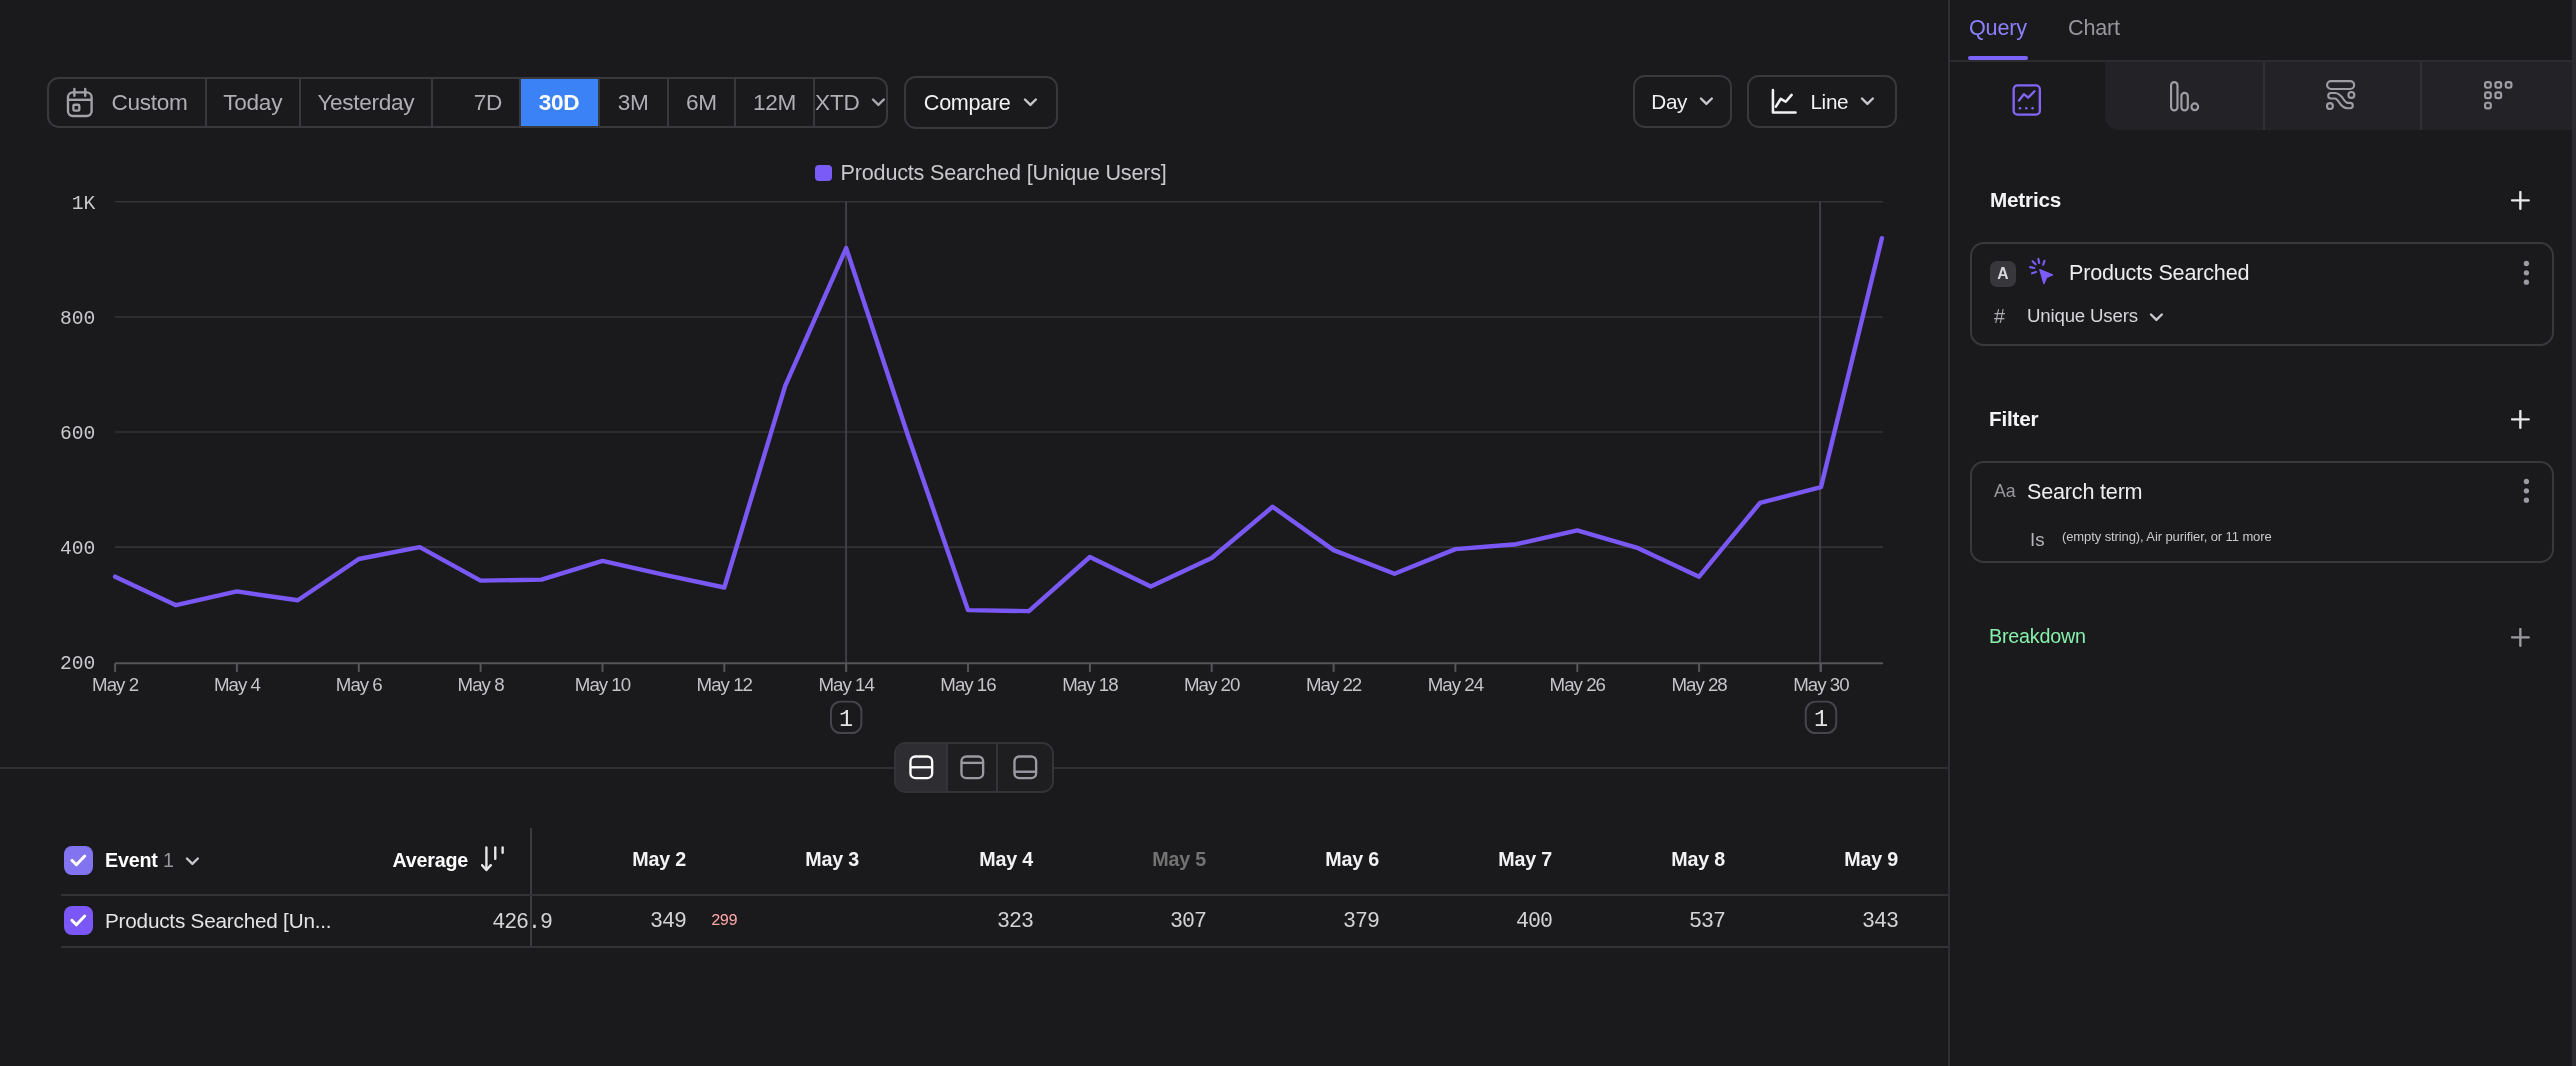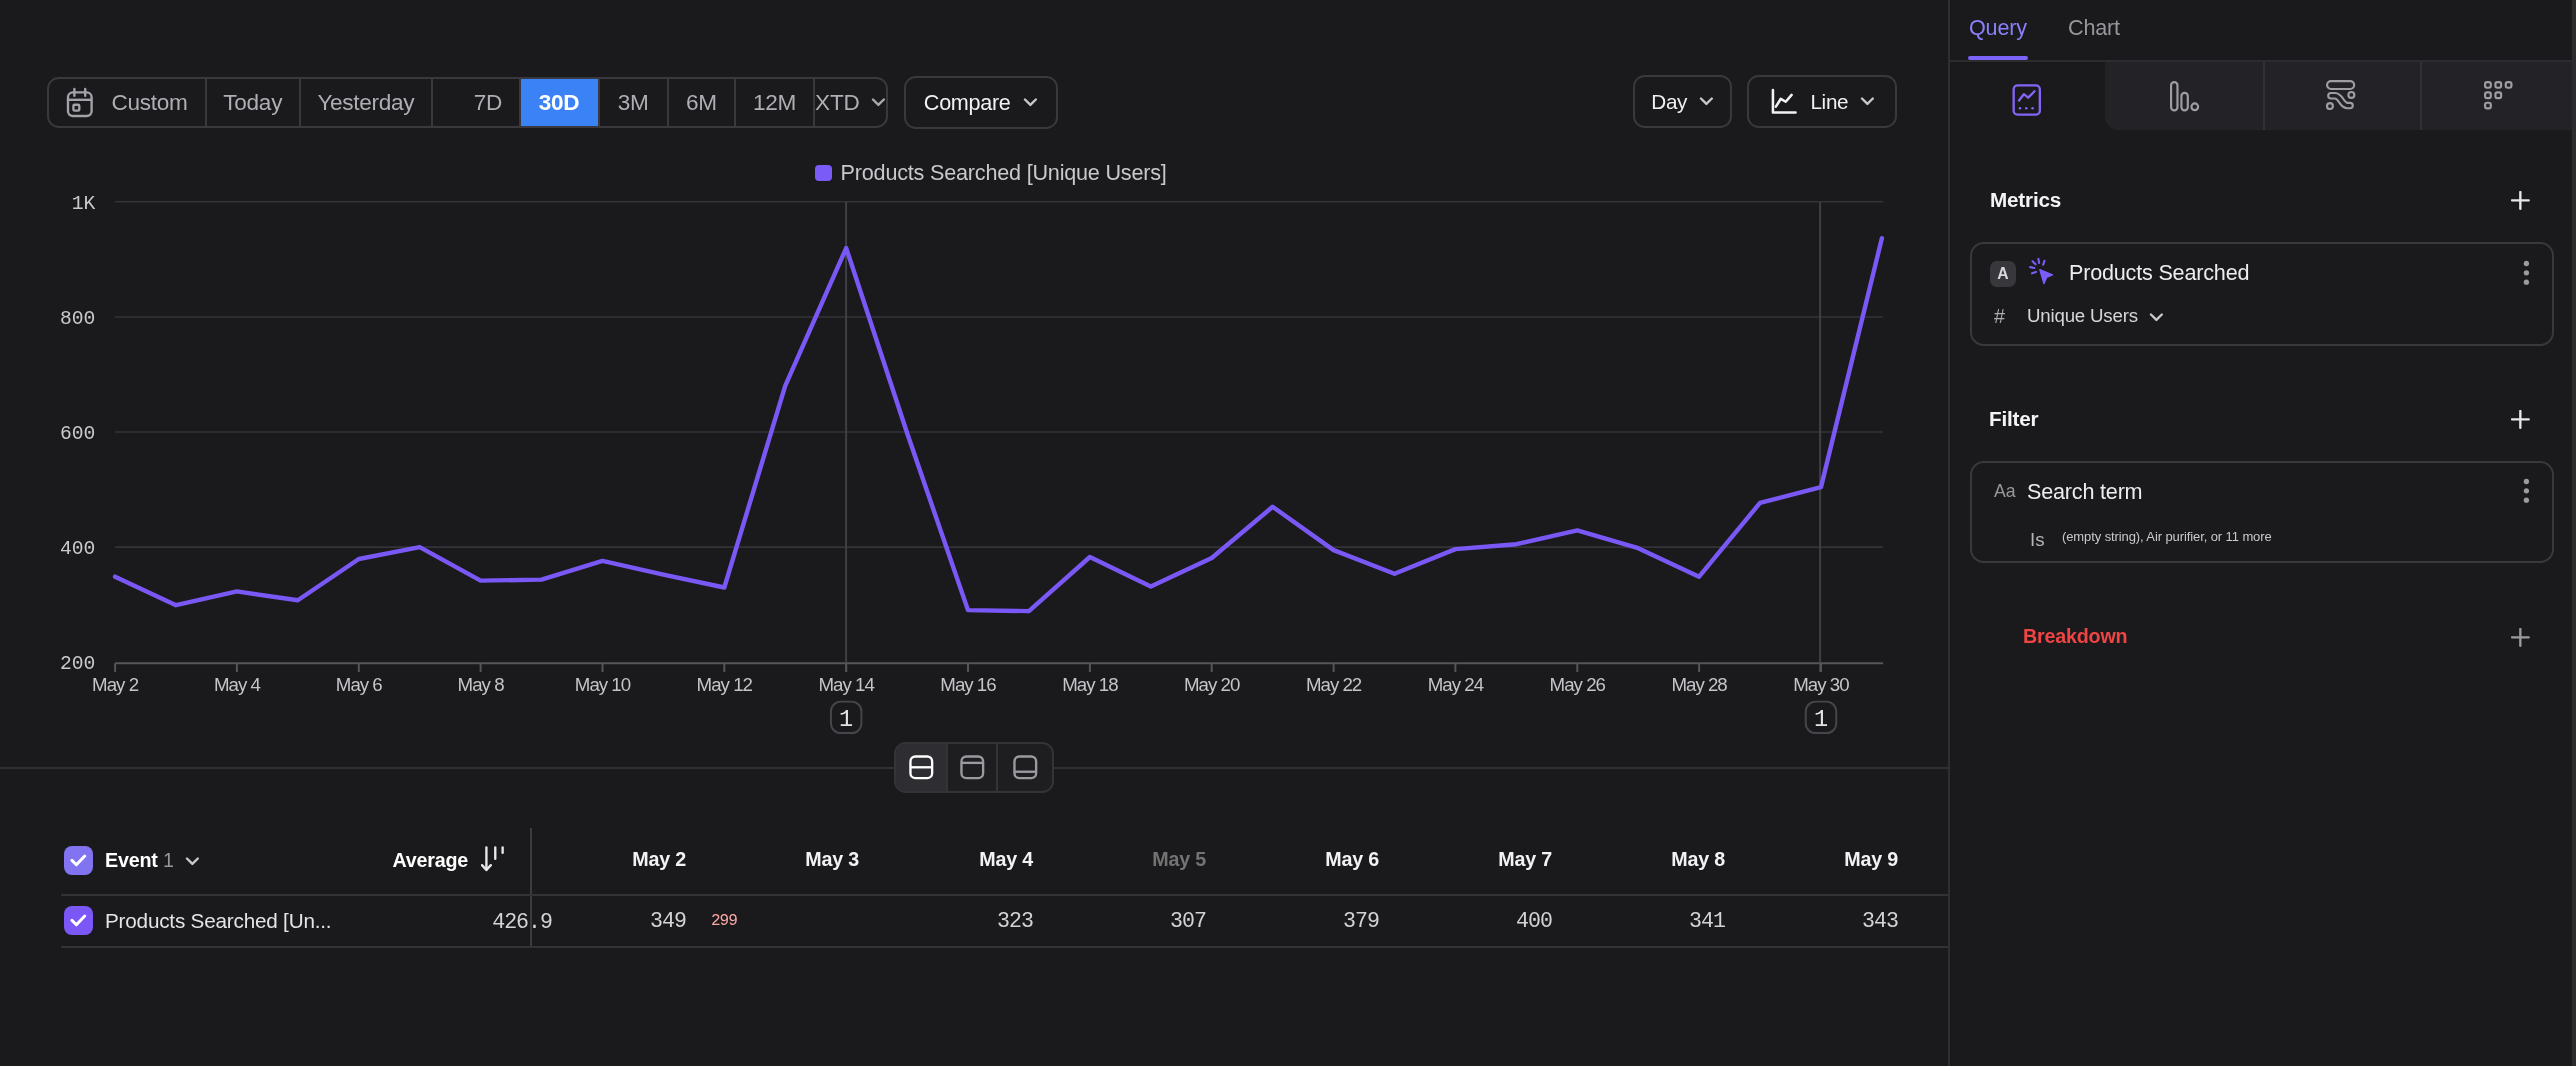--- a/index.html
+++ b/index.html
@@ -198,21 +198,21 @@
       </svg>
   </div>
   <div class="abs txt" style="left:105px;top:907px;height:27.6px;display:flex;align-items:center;font-size:20.7px;color:#e4e4e7;letter-spacing:-0.2px;">Products Searched [Un...</div>
   <div class="abs txt mono" style="left:0;top:908px;width:508px;height:27.6px;display:flex;align-items:center;justify-content:flex-end;font-size:21.6px;letter-spacing:-1px;color:#d3d3d6;padding-left:44px;">426.9</div>
   <div class="abs txt mono" style="left:538px;top:908px;width:148px;text-align:right;font-size:21.6px;letter-spacing:-1px;line-height:27.6px;color:#d3d3d6;">349</div>
   <div class="abs txt mono" style="left:711px;top:908px;width:148px;text-align:left;font-size:16px;letter-spacing:-1px;line-height:27.6px;color:#fca5a5;">299</div>
   <div class="abs txt mono" style="left:885px;top:908px;width:148px;text-align:right;font-size:21.6px;letter-spacing:-1px;line-height:27.6px;color:#d3d3d6;">323</div>
   <div class="abs txt mono" style="left:1058px;top:908px;width:148px;text-align:right;font-size:21.6px;letter-spacing:-1px;line-height:27.6px;color:#d3d3d6;">307</div>
   <div class="abs txt mono" style="left:1231px;top:908px;width:148px;text-align:right;font-size:21.6px;letter-spacing:-1px;line-height:27.6px;color:#d3d3d6;">379</div>
   <div class="abs txt mono" style="left:1404px;top:908px;width:148px;text-align:right;font-size:21.6px;letter-spacing:-1px;line-height:27.6px;color:#d3d3d6;">400</div>
-  <div class="abs txt mono" style="left:1577px;top:908px;width:148px;text-align:right;font-size:21.6px;letter-spacing:-1px;line-height:27.6px;color:#d3d3d6;">341</div>
+  <div class="abs txt mono" style="left:1577px;top:908px;width:148px;text-align:right;font-size:21.6px;letter-spacing:-1px;line-height:27.6px;color:#d3d3d6;">537</div>
   <div class="abs txt mono" style="left:1750px;top:908px;width:148px;text-align:right;font-size:21.6px;letter-spacing:-1px;line-height:27.6px;color:#d3d3d6;">343</div>
 
   <div class="abs" style="left:61px;top:946px;width:1887px;height:2px;background:#333337;"></div>
 
   <div class="abs" style="left:1948px;top:0;width:2px;height:1067px;background:#2f2f33;"></div>
 
   <div class="abs txt" style="left:1969px;top:14.8px;font-size:21.6px;font-weight:500;color:#8b80fb;letter-spacing:-0.2px;">Query</div>
   <div class="abs txt" style="left:2068px;top:14.8px;font-size:21.6px;font-weight:500;color:#96969c;letter-spacing:-0.2px;">Chart</div>
   <div class="abs" style="left:1968px;top:56px;width:60px;height:3.9px;border-radius:2px;background:#7c63f9;"></div>
   <div class="abs" style="left:1950px;top:60px;width:622px;height:2px;background:#2c2c30;"></div>
@@ -291,21 +291,21 @@
   <div class="abs txt" style="left:1994px;top:481px;font-size:17.7px;color:#98989d;">Aa</div>
   <div class="abs txt" style="left:2027px;top:479px;font-size:21.6px;font-weight:500;color:#ededef;letter-spacing:-0.2px;">Search term</div>
   <svg class="abs" style="left:2521px;top:478px;" width="10.8" height="27.6" fill="#9b9ba1" viewBox="0 0 11 28">
       <circle cx="5.5" cy="3.5" r="2.7"></circle>
       <circle cx="5.5" cy="13" r="2.7"></circle>
       <circle cx="5.5" cy="22.5" r="2.7"></circle>
     </svg>
   <div class="abs txt" style="left:2030px;top:529px;font-size:18.7px;color:#b4b4b9;">Is</div>
   <div class="abs txt" style="left:2062px;top:529px;font-size:13px;color:#c9c9cd;letter-spacing:-0.1px;">(empty string), Air purifier, or 11 more</div>
 
-  <div class="abs txt" style="left:1989px;top:625px;font-size:19.7px;font-weight:700;color:#ef4444;letter-spacing:-0.2px;margin-left:34px;">Breakdown</div>
+  <div class="abs txt" style="left:1989px;top:625px;font-size:19.7px;font-weight:400;color:#86efac;letter-spacing:-0.2px;">Breakdown</div>
   <svg class="abs" style="left:2511px;top:628px;" width="18.7" height="18.7" viewBox="0 0 19 19" stroke="#9a9a9f" stroke-width="2.4" stroke-linecap="round">
       <line x1="9.5" y1="1" x2="9.5" y2="18"></line>
       <line x1="1" y1="9.5" x2="18" y2="9.5"></line>
     </svg>
 
   <div class="abs" style="left:2572px;top:0px;width:3.9px;height:1067px;background:#2c2c30;"></div>
 
 </div>
 
 

